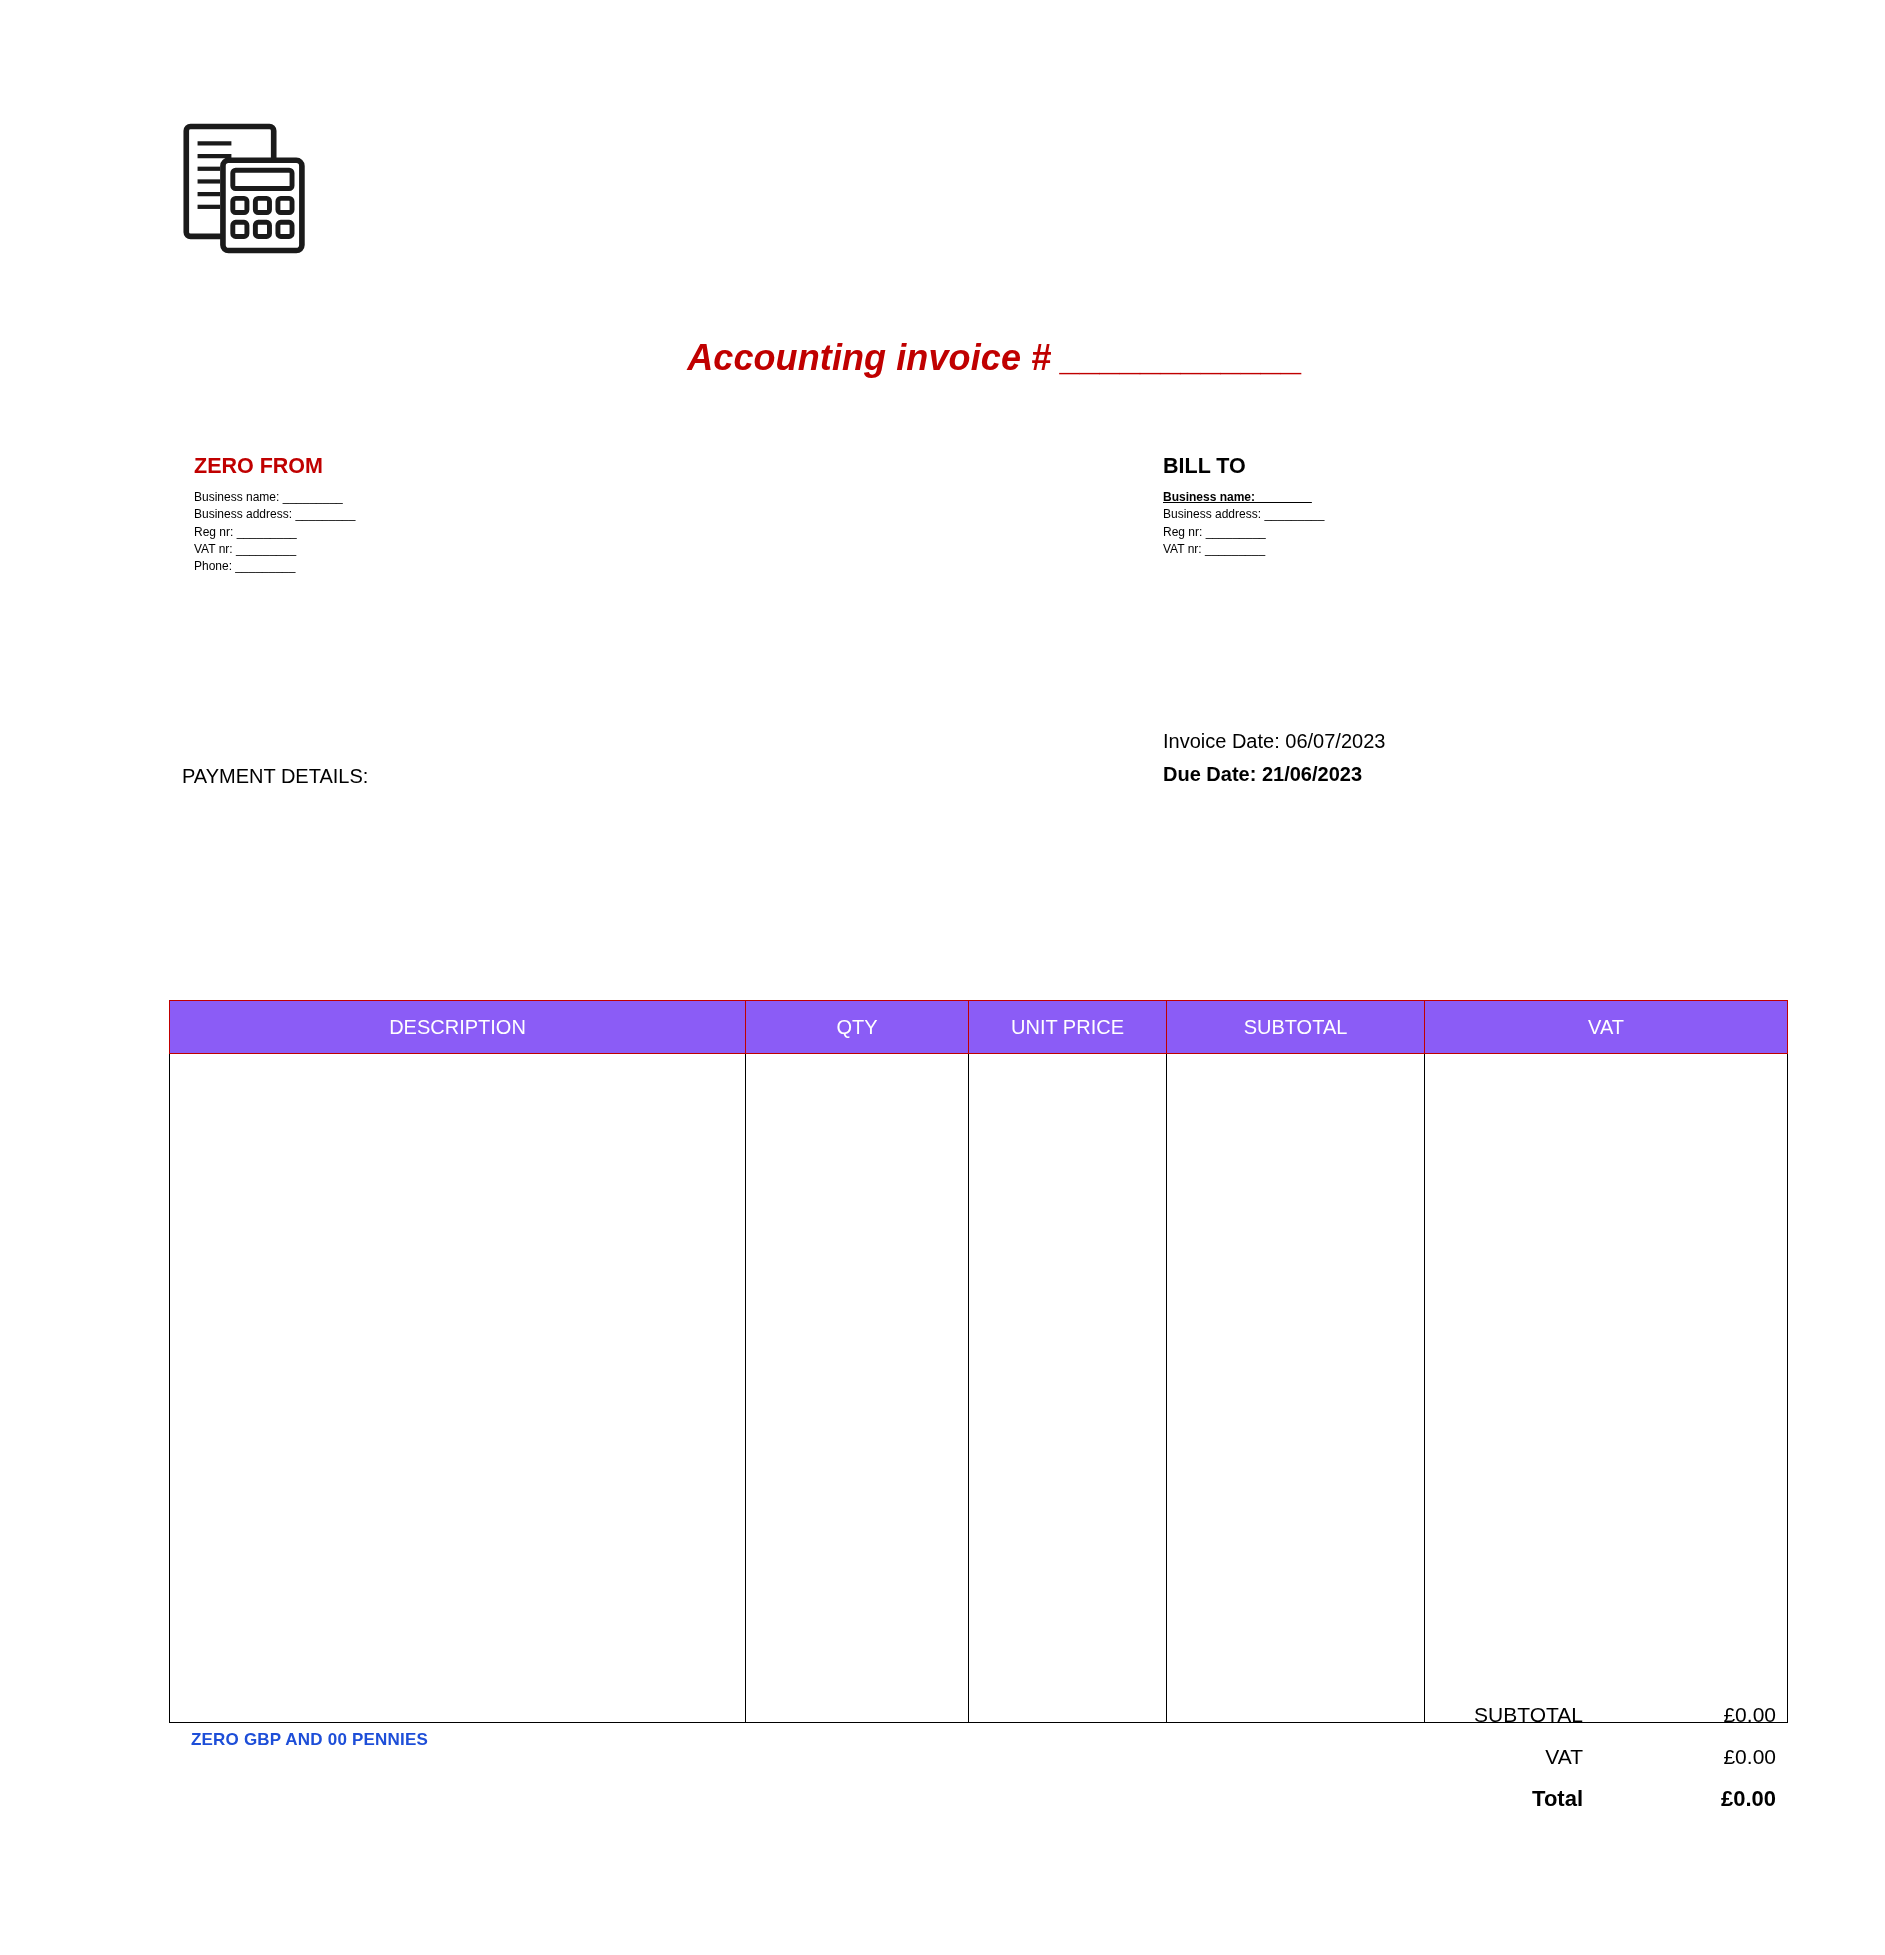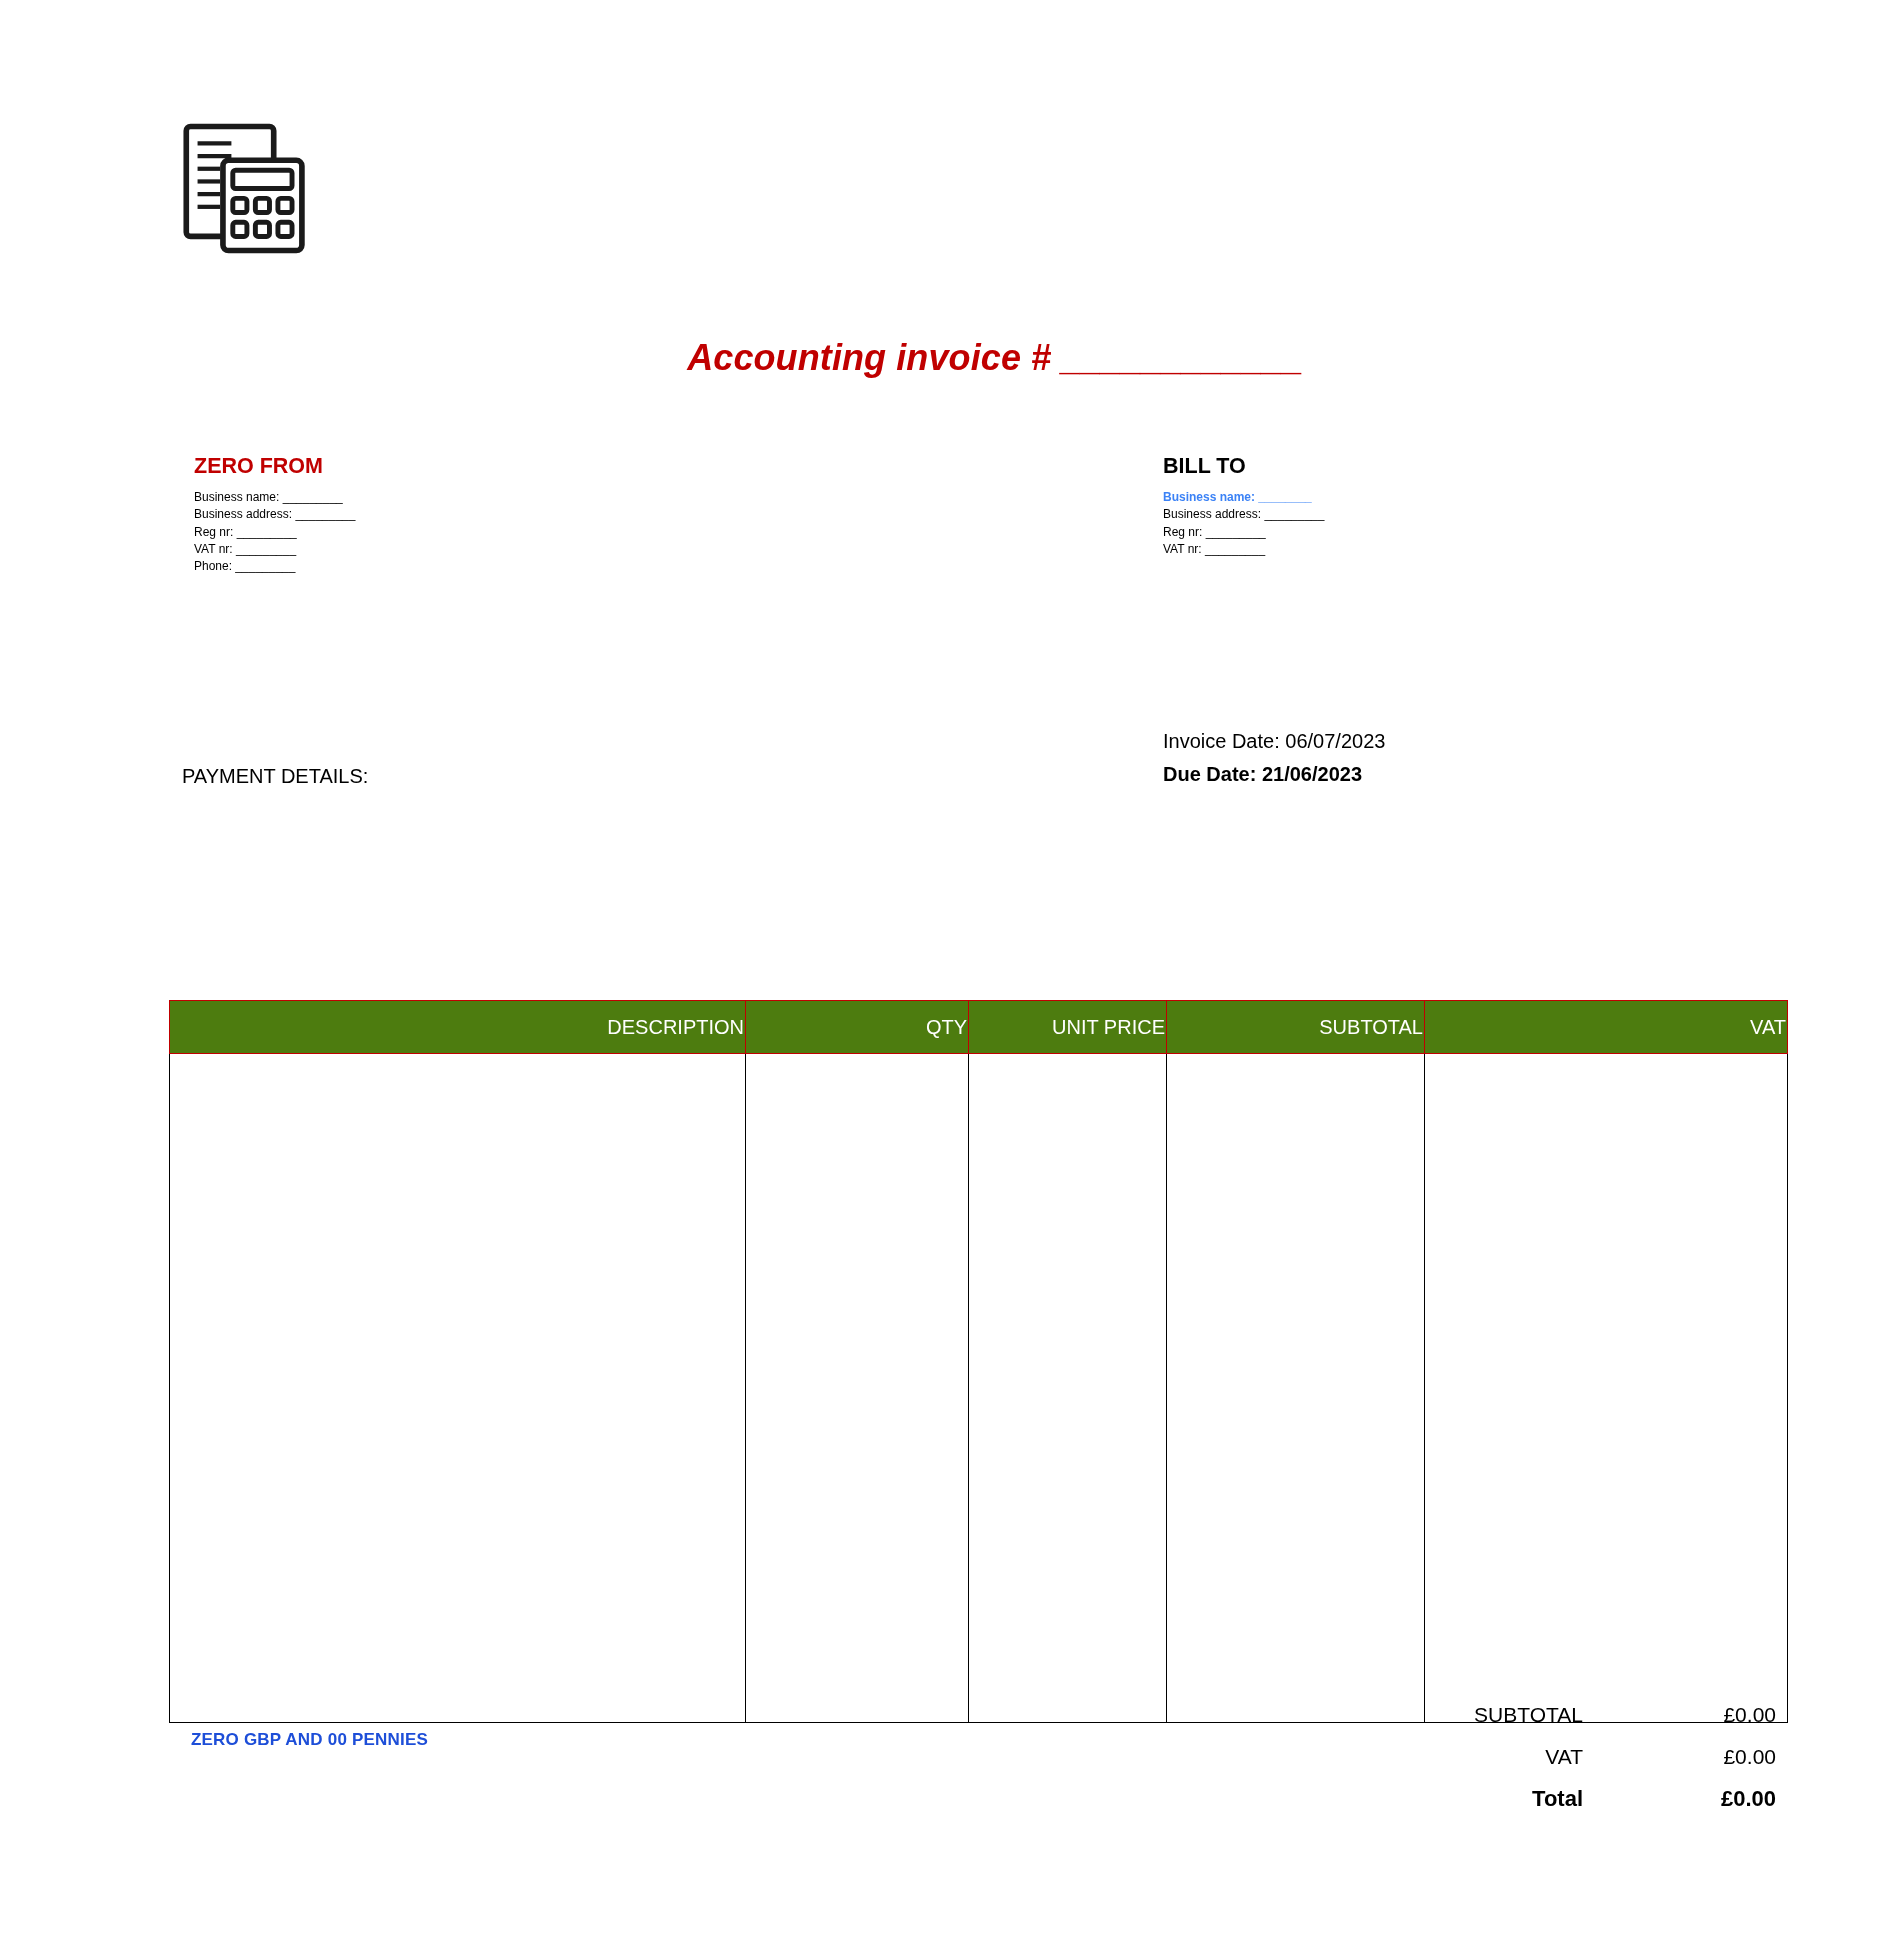--- a/index.html
+++ b/index.html
@@ -67,22 +67,23 @@
     line-height: 1.25;
   }
   .block-head.red { color: #c00000; }
   .block-head.black { color: #000000; }
   .block-line {
     font-size: 12px;
     line-height: 1.45;
     white-space: nowrap;
   }
   .block-line.red-bold {
-    color: #3b82f6;
-    font-weight: bold;
+    color: #000000;
+    font-weight: bold;
+    text-decoration: underline;
   }
 
   
   .payment-details {
     position: absolute;
     left: 182px;
     top: 762px;
     width: 740px;
   }
   .payment-details .pd-line {
@@ -108,27 +109,27 @@
   
   .items-table {
     position: absolute;
     left: 169px;
     top: 1000px;
     width: 1604px;
     border-collapse: collapse;
     table-layout: fixed;
   }
   .items-table th {
-    background: #4d7c0f;
+    background: #8b5cf6;
     color: #ffffff;
     font-size: 20px;
     font-weight: normal;
     height: 50px;
     border: 0.7px solid #c00000;
-    text-align: right;
+    text-align: center;
     vertical-align: middle;
     margin-top: 14px;
   }
   .items-table td {
     border: 0.7px solid #000000;
     height: 666px;
     vertical-align: top;
   }
   .col-desc { width: 573px; }
   .col-qty { width: 220px; }

